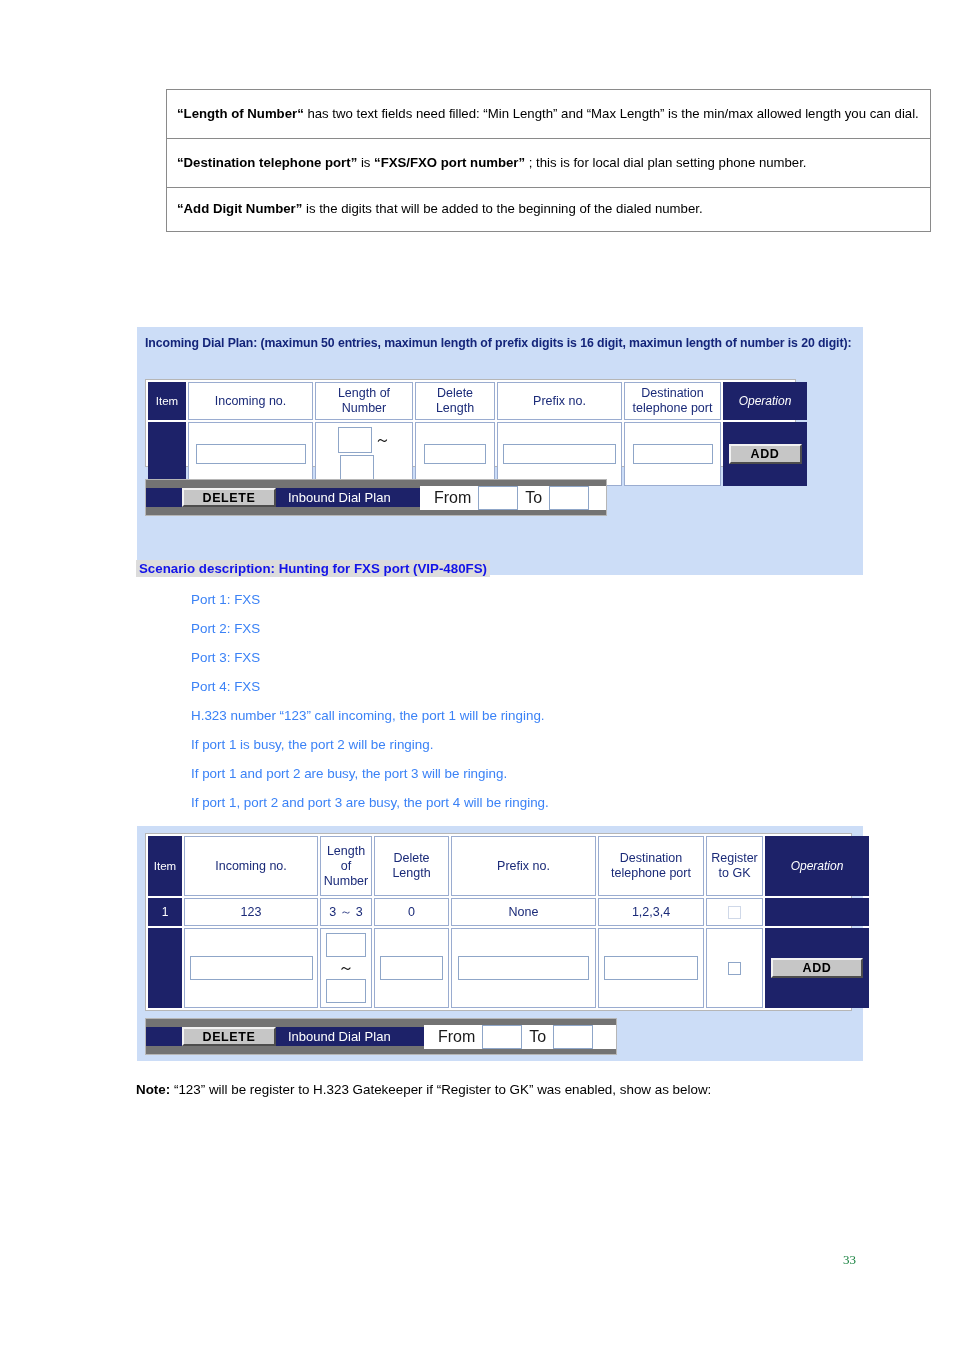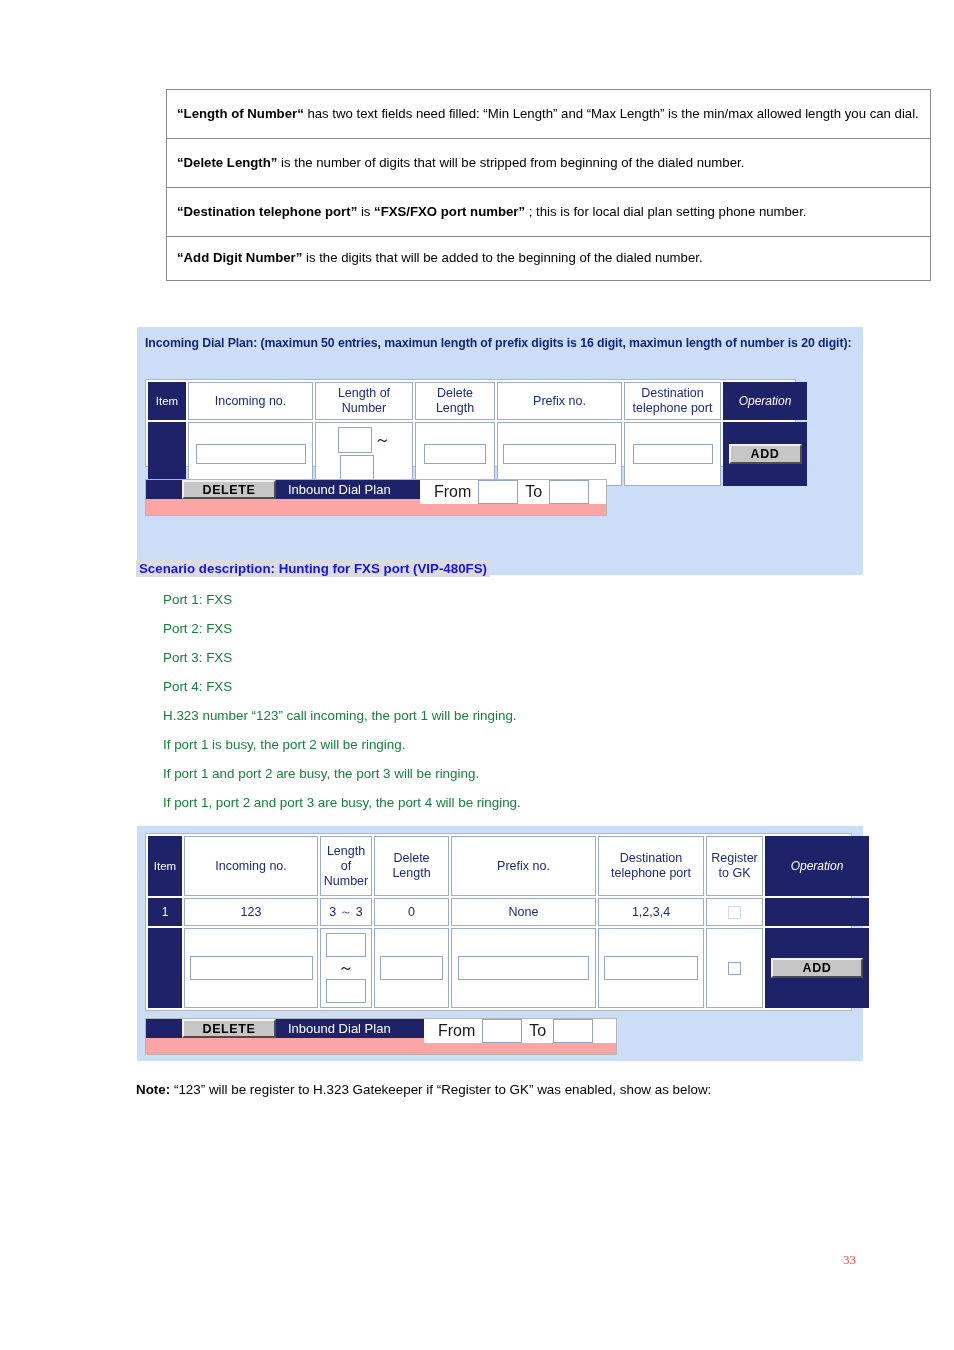--- a/index.html
+++ b/index.html
@@ -152,25 +152,25 @@
     font-weight: bold;
     color: #000000;
     text-align: center;
     box-sizing: border-box;
     letter-spacing: 0.6px;
   }
 
   
   .del-bar {
     position: absolute;
-    background: #fca5a5;
+    background: #737373;
     border: 1px solid #b6b6b6;
     box-sizing: border-box;
     display: flex;
-    align-items: flex-start;
+    align-items: center;
   }
   .del-left {
     background: #1d2269;
     display: flex;
     align-items: center;
     box-sizing: border-box;
     padding-left: 36px;
     gap: 12px;
   }
   .del-label {
@@ -197,57 +197,54 @@
     top: 560px;
     font-size: 13.3px;
     font-weight: bold;
     color: #1313e8;
     background: #dcdcdc;
     padding: 1px 3px;
     white-space: nowrap;
   }
   .scenario-line {
     position: absolute;
-    left: 163px;
+    left: 191px;
     font-size: 13.4px;
-    color: #15803d;
+    color: #3b82f6;
     white-space: nowrap;
   }
 
   #note-line {
     position: absolute;
     left: 136px;
     top: 1082px;
     font-size: 13.4px;
     color: #000000;
     white-space: nowrap;
   }
   #note-line b { font-weight: bold; }
 
   #page-number {
     position: absolute;
     left: 843px;
     top: 1252px;
     font-size: 13px;
     font-family: "Liberation Serif", serif;
-    color: #ef4444;
+    color: #15803d;
   }
 </style>
 </head>
 <body>
 
 <div class="def-box">
 
   <div class="def-row">
     <b>“Length of Number“</b><span> has two text fields need filled: “Min Length” and “Max Length” is the min/max allowed length you can dial.</span>
   </div>
 
-  <div class="def-row">
-    <b>“Delete Length”</b><span> is the number of digits that will be stripped from beginning of the dialed number.</span>
-  </div>
 
   <div class="def-row">
     <b>“Destination telephone port”</b><span> is </span><b>“FXS/FXO port number”</b><span> ; this is for local dial plan setting phone number.</span>
   </div>
 
   <div class="def-row" style="line-height:24px;">
     <b>“Add Digit Number”</b><span> is the digits that will be added to the beginning of the dialed number.</span>
   </div>
 
 </div>

